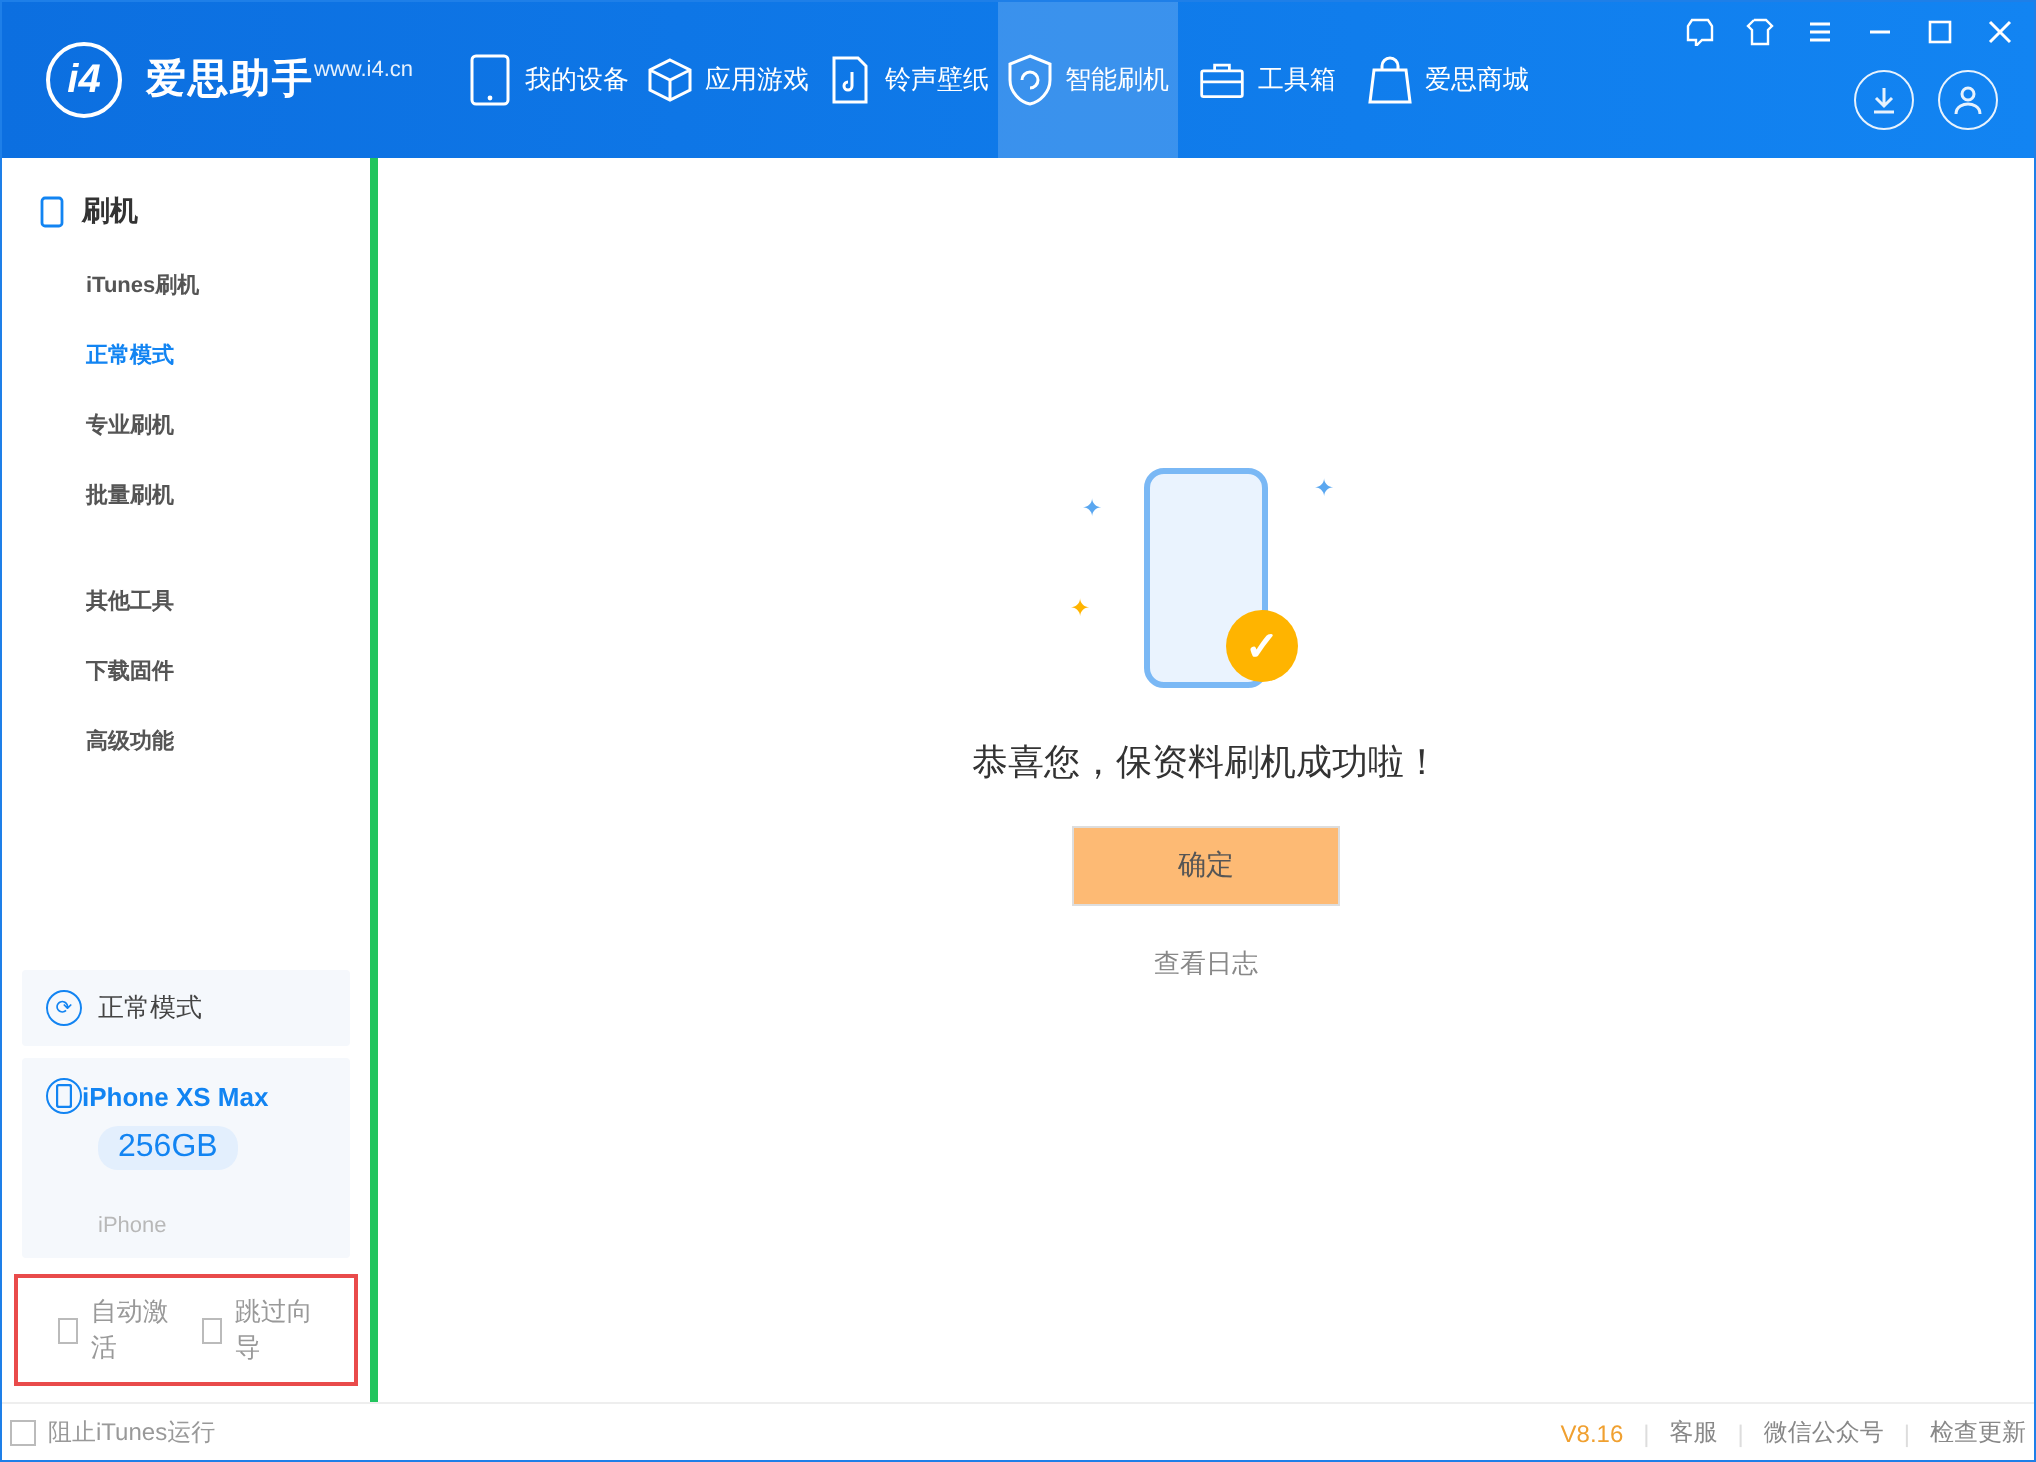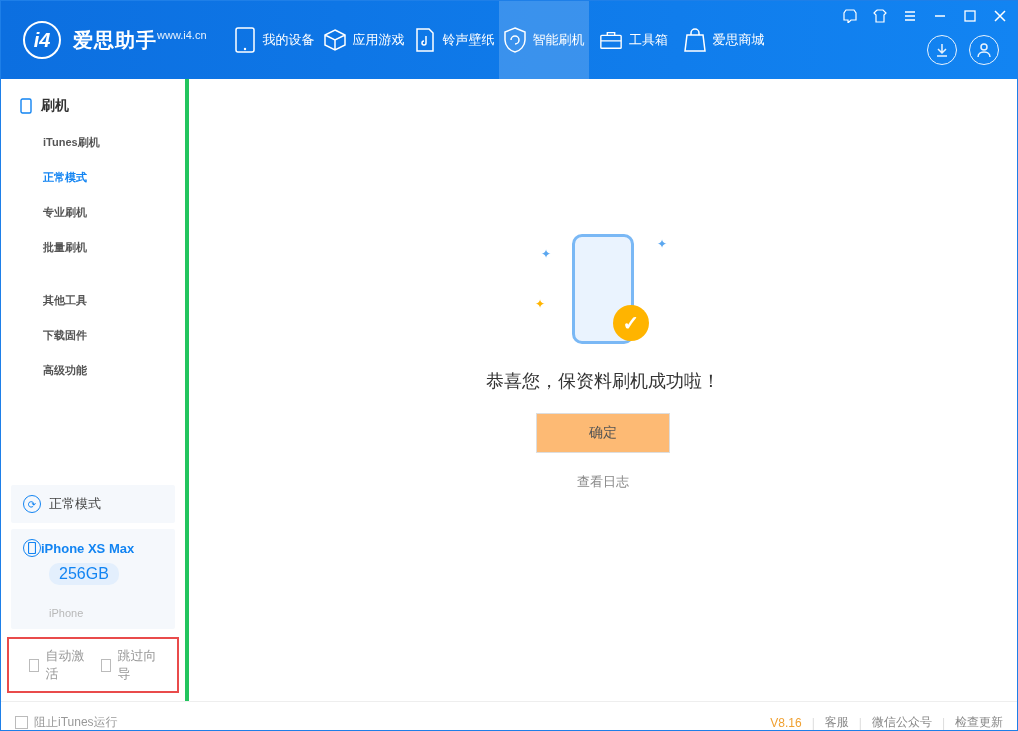--- a/index.html
+++ b/index.html
@@ -50,21 +50,21 @@
 .phone-body { width: 62px; height: 110px; border: 3px solid #7ab8f5; border-radius: 10px; background: #eaf3fe; position: relative; }
 .check-badge { position: absolute; right: 24px; bottom: 8px; width: 36px; height: 36px; background: #ffb400; border-radius: 50%; display: flex; align-items: center; justify-content: center; color: #fff; font-size: 20px; font-weight: bold; }
 .spark { position: absolute; font-size: 12px; color: #5aa7f0; }
 .spark.s1 { left: 8px; top: 18px; }
 .spark.s2 { left: 2px; bottom: 38px; color: #ffb400; }
 .spark.s3 { right: 6px; top: 8px; }
 .success-text { font-size: 18px; color: #333; font-weight: 500; }
 .ok-btn { padding: 10px 52px; border: 1px solid #ddd; background: #fdba74; font-size: 14px; color: #555; cursor: pointer; }
 .log-link { font-size: 13px; color: #888; cursor: pointer; }
 
-.footer { height: 30px; border-top: 1px solid #eee; display: flex; align-items: flex-end; padding: 0 14px; font-size: 12px; color: #999; gap: 30px; }
+.footer { height: 30px; border-top: 1px solid #eee; display: flex; align-items: center; padding: 0 4px; font-size: 12px; color: #999; gap: 30px; }
 .footer-left { display: flex; align-items: center; gap: 6px; }
 .footer-right { margin-left: auto; display: flex; align-items: center; gap: 10px; }
 .footer-right .sep { color: #ddd; }
 .footer-link { cursor: pointer; color: #888; }
 </style>
 </head>
 <body>
 
 <div class="header">
   <div class="logo-area">

